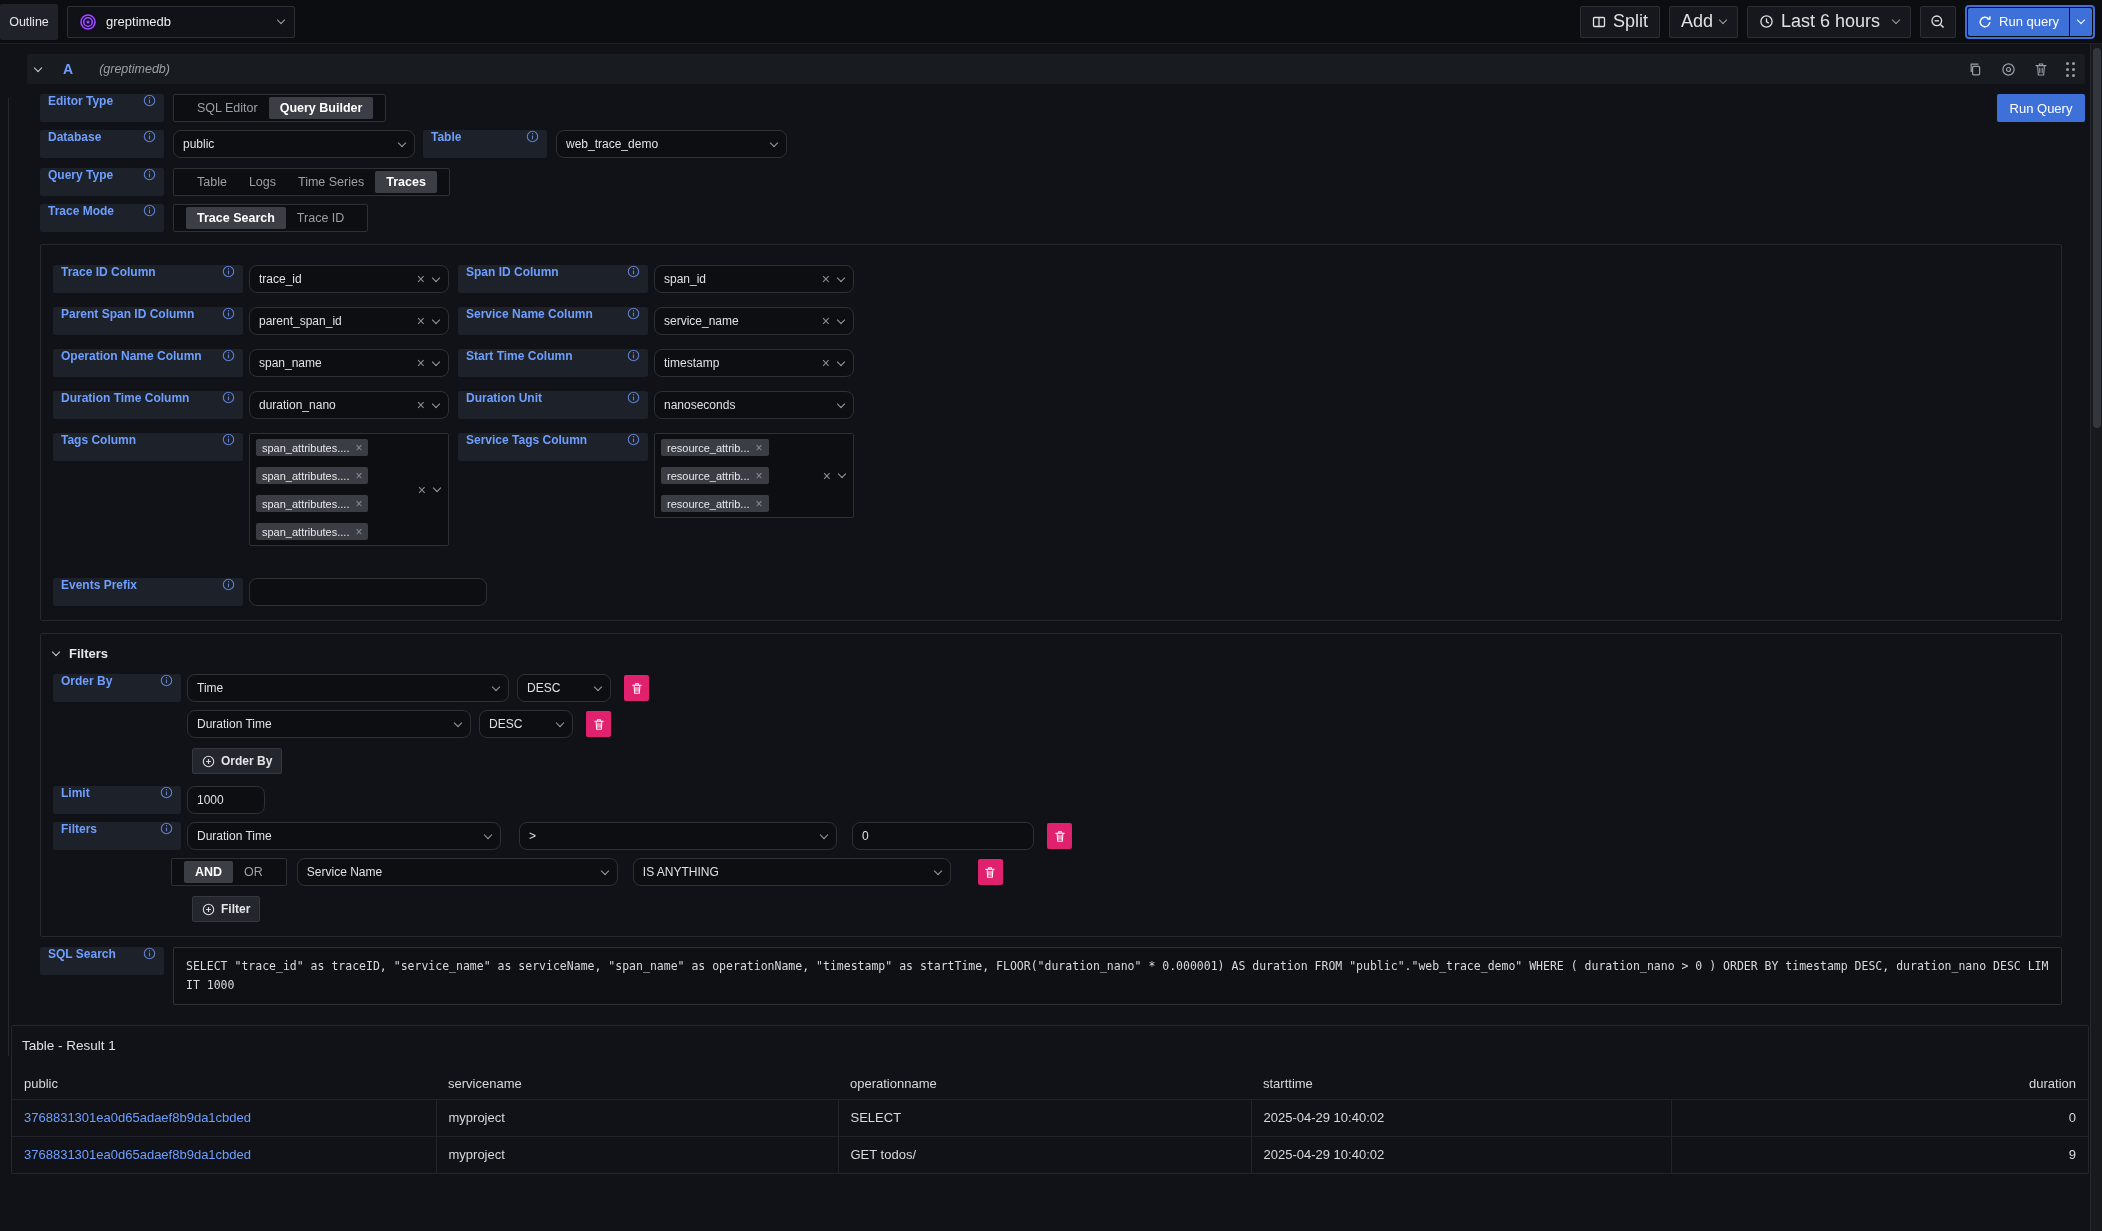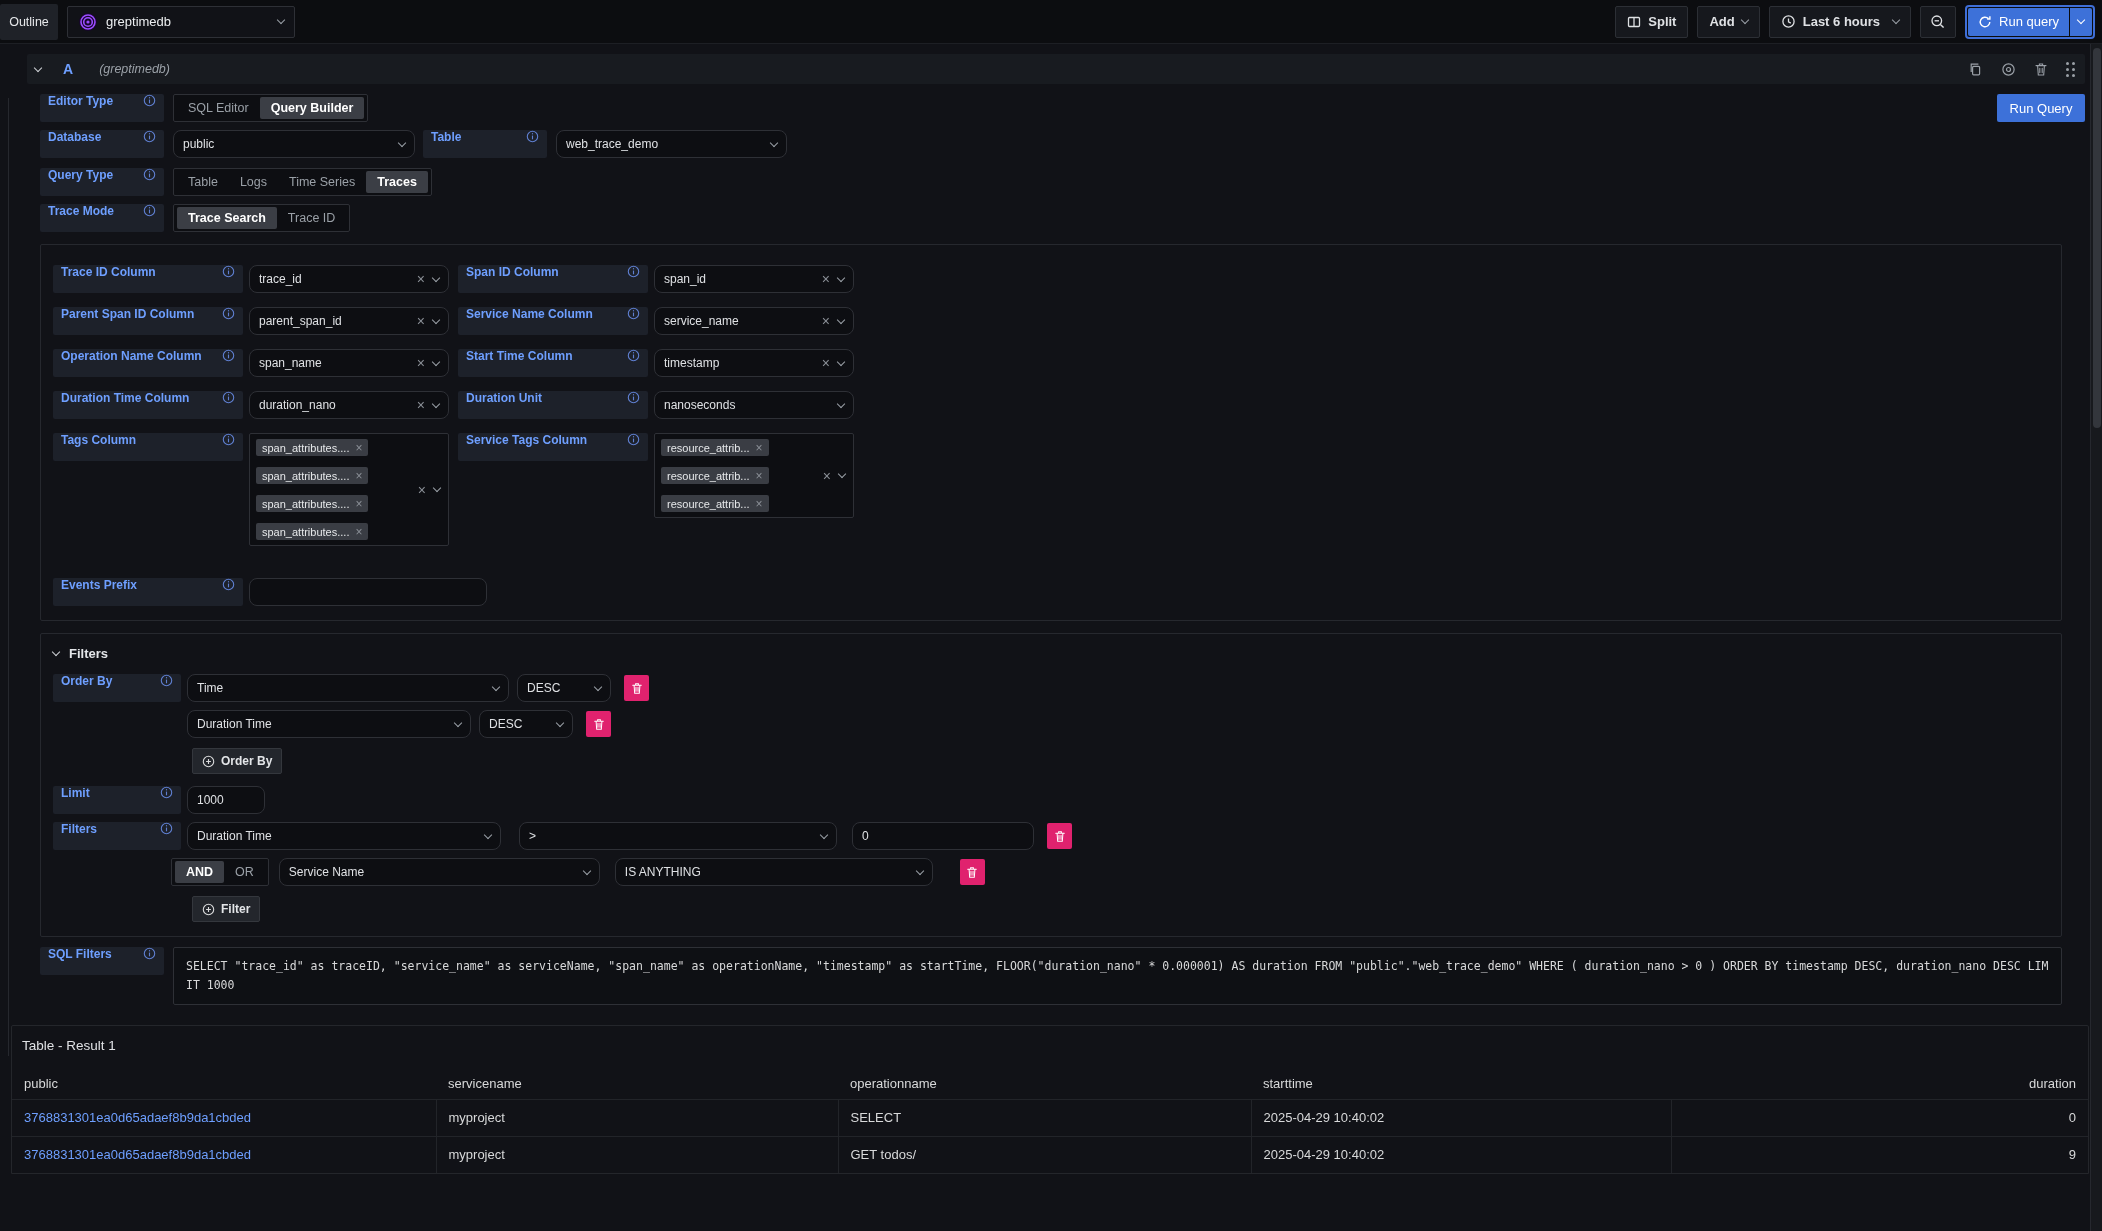--- a/index.html
+++ b/index.html
@@ -9,21 +9,21 @@
   
   .topbar { height:44px; background:#0c0d10; border-bottom:1px solid #1d1f24;
     display:flex; align-items:center; padding:0 7px 0 0; position:relative; z-index:5; }
   .outline-tab { width:58px; height:36px; background:#1f2228; border-radius:2px;
     display:flex; align-items:center; justify-content:center; font-size:12.5px; color:#e6e8ea; }
   .ds-picker { margin-left:9px; width:228px; height:32px; border:1px solid #2e3036; border-radius:2px;
     background:#111217; display:flex; align-items:center; padding:0 10px; gap:8px; }
   .ds-picker .name { flex:1; font-size:13px; color:#eceef0; }
   .tb-spacer { flex:1; }
   .tb-btn { height:32px; border:1px solid #2c2f35; border-radius:2px; background:#16181d;
-    display:flex; align-items:center; gap:7px; padding:0 11px; font-size:13px; font-weight:700;
+    display:flex; align-items:center; gap:7px; padding:0 11px; font-size:18px; font-weight:400;
     color:#dfe1e4; margin-left:9px; }
   .tb-btn.square { width:36px; justify-content:center; padding:0; }
   .run-wrap { margin-left:9px; border:2px solid #3f6fd8; border-radius:4px; background:#0b0c0e;
     padding:1px; display:flex; gap:1px; }
   .run-main { height:28px; background:#3d71d9; border-radius:2px 0 0 2px; display:flex;
     align-items:center; gap:7px; padding:0 10px; font-size:13px; font-weight:500; color:#fff; }
   .run-caret { width:22px; height:28px; background:#3d71d9; border-radius:0 2px 2px 0;
     display:flex; align-items:center; justify-content:center; color:#fff; }
 
   
@@ -60,21 +60,21 @@
   .lbl.w2 { width:190px; margin-right:6px; }
   .lbl.w3 { width:128px; margin-right:6px; }
 
   .sel, .inp { height:28px; background:#0d0e12; border:1px solid #2e3036; border-radius:8px;
     display:flex; align-items:center; padding:0 9px; font-size:12px; color:#dfe1e4; }
   .sel .val { flex:1; white-space:nowrap; overflow:hidden; }
   .sel .xg { margin-right:8px; }
   input.inp { color:#dfe1e4; outline:none; }
 
   .rgroup { display:flex; align-items:center; border:1px solid #2e3036; background:#0d0e12;
-    border-radius:2px; padding:3px; height:28px;justify-content:flex-end; }
+    border-radius:2px; padding:12px; height:28px;justify-content:flex-end; }
   .ropt { height:22px; display:flex; align-items:center; padding:0 11px; font-size:12.5px;
     color:#9aa0a7; border-radius:2px; white-space:nowrap; }
   .ropt.active { background:#3b3e45; color:#fff; font-weight:600; }
 
   .section { border:1px solid #26282e; border-radius:2px; padding:10px 12px 14px; margin-top:12px; }
   .sec-head { display:flex; align-items:center; gap:10px; height:18px; font-size:13px;
     font-weight:600; color:#e3e5e8; }
 
   .cols-grid { margin-top:10px; }
   .cgrow { display:flex; align-items:flex-start; margin-bottom:14px; }
@@ -607,21 +607,21 @@
             <circle cx="7" cy="7" r="5.6" fill="none" stroke="#d8d9da" stroke-width="1.2"></circle>
             <path d="M7 4.4v5.2M4.4 7h5.2" stroke="#d8d9da" stroke-width="1.2"></path>
           </svg>
           <span>Filter</span>
         </div>
       </div>
     </div>
 
     <div class="sql-row">
       <div class="lbl w1">
-        <span>SQL Filters</span>
+        <span>SQL Search</span>
         <svg width="13" height="13" viewBox="0 0 14 14">
             <circle cx="7" cy="7" r="5.6" fill="none" stroke="#5f7fd0" stroke-width="1.2"></circle>
             <rect x="6.4" y="6" width="1.2" height="4" fill="#5f7fd0"></rect>
             <rect x="6.4" y="3.4" width="1.2" height="1.3" fill="#5f7fd0"></rect>
           </svg>
       </div>
       <div class="sql-box">SELECT "trace_id" as traceID, "service_name" as serviceName, "span_name" as operationName, "timestamp" as startTime, FLOOR("duration_nano" * 0.000001) AS duration FROM "public"."web_trace_demo" WHERE ( duration_nano &gt; 0 ) ORDER BY timestamp DESC, duration_nano DESC LIMIT 1000</div>
     </div>
   </div>
 

